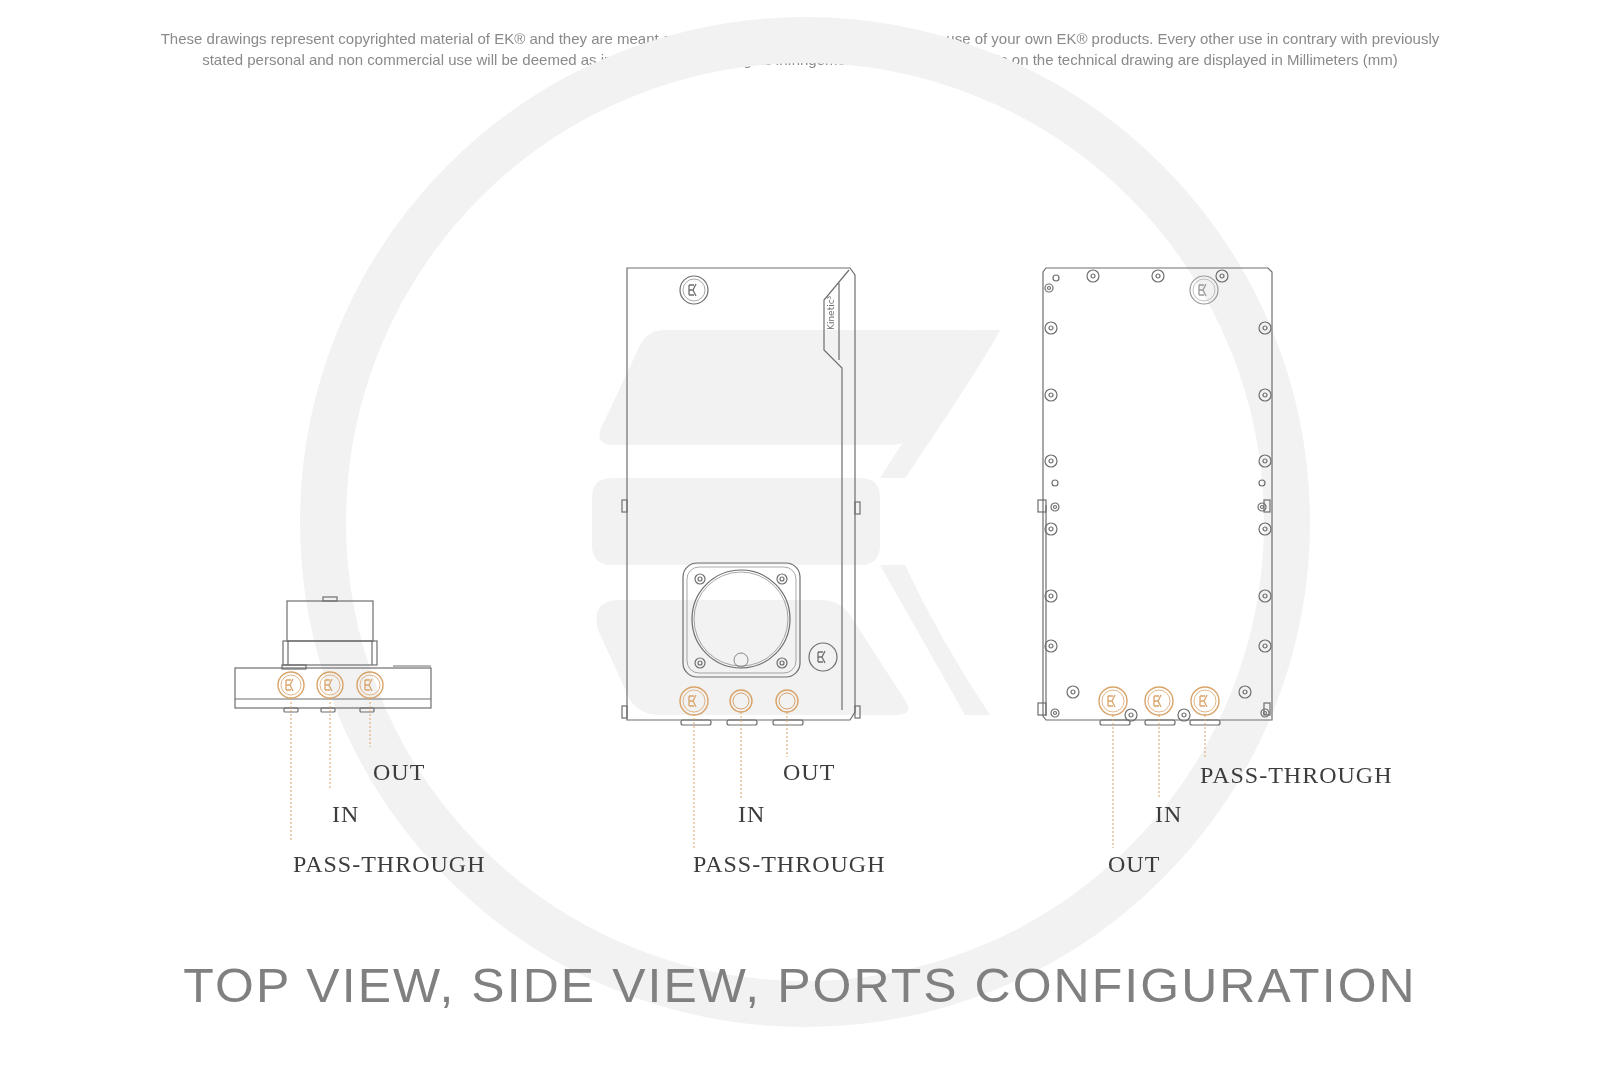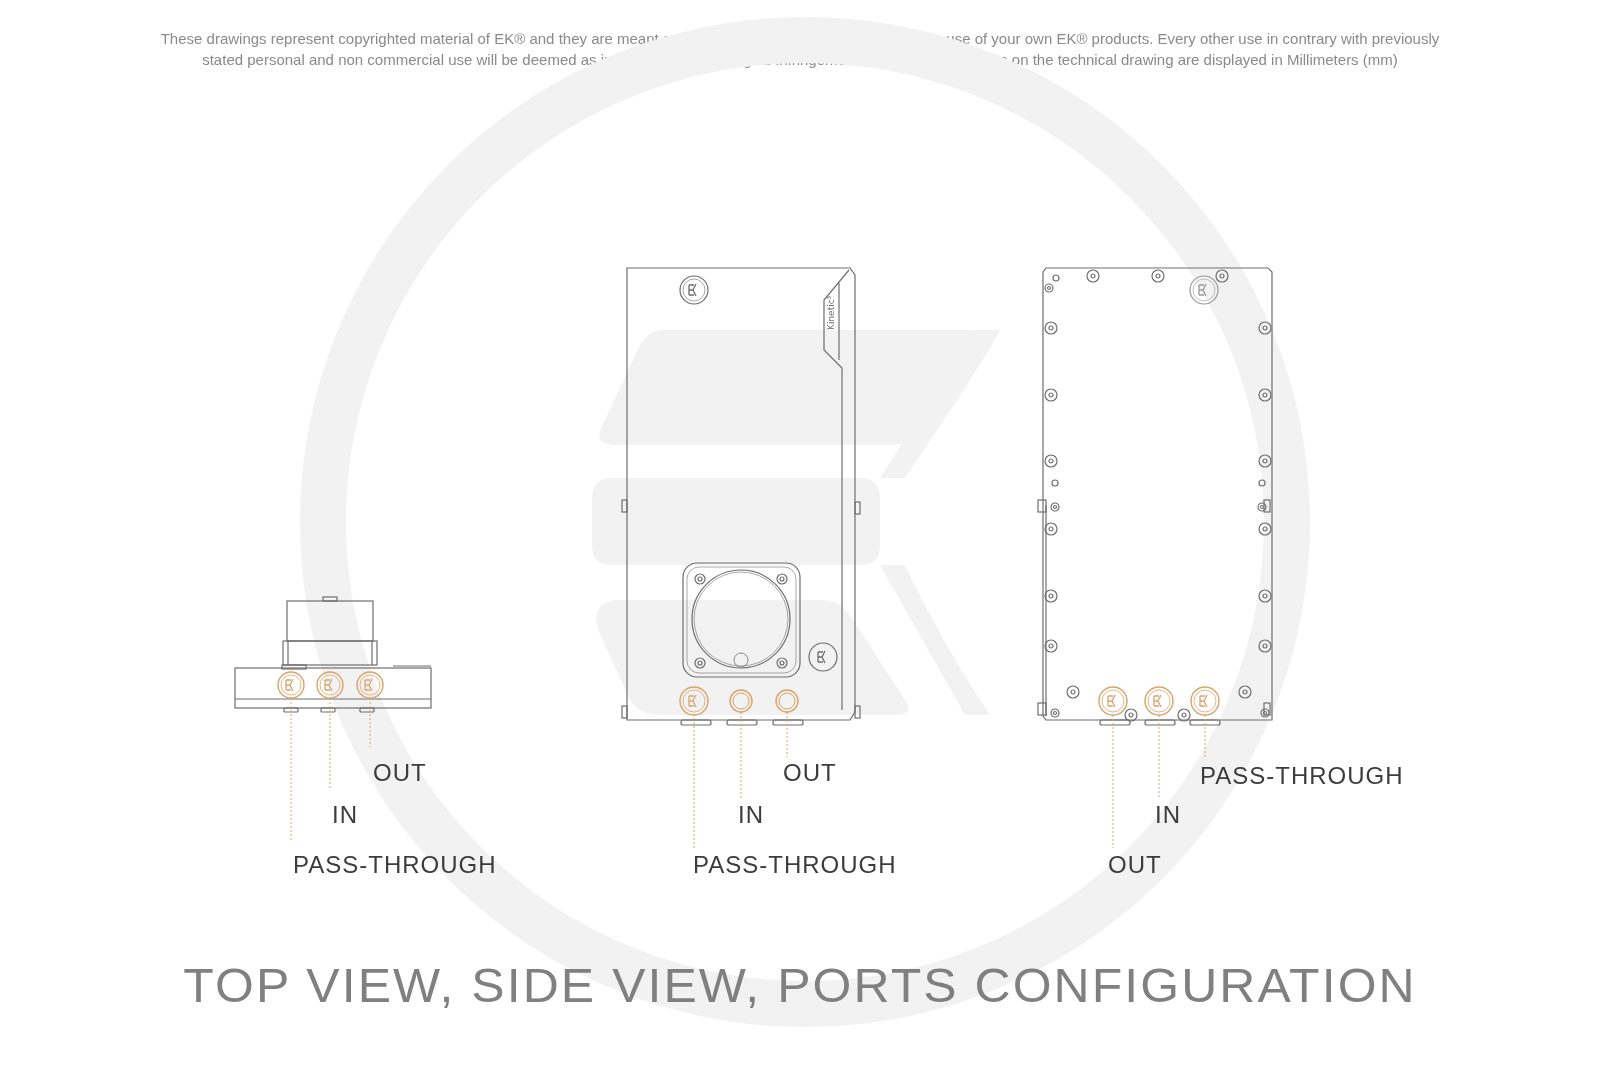--- a/index.html
+++ b/index.html
@@ -1,20 +1,20 @@
 <!DOCTYPE html>
 <html><head>
 <meta charset="utf-8">
 <style>
   html, body { margin:0; padding:0; background:#ffffff; }
   body { width:1600px; height:1067px; position:relative; overflow:hidden; font-family:"DejaVu Sans Condensed","DejaVu Sans", sans-serif; }
   .copyright { position:absolute; left:0; top:28px; width:1600px; text-align:center; color:#8a8a8a; font-size:15px; line-height:21px; letter-spacing:0px; font-family:"Liberation Sans Narrow","Liberation Sans", sans-serif; }
   .copyright div { white-space:nowrap; }
   svg.drawing { position:absolute; left:0; top:0; }
-  .label { position:absolute; color:#3c3c3c; font-size:24px; letter-spacing:1px; font-family:Liberation Sans, sans-serif; white-space:nowrap; }
+  .label { position:absolute; color:#3c3c3c; font-size:24px; letter-spacing:1px; font-family:Liberation Serif, serif; white-space:nowrap; }
   .title { position:absolute; left:0; top:958px; width:1600px; text-align:center; color:#808080; font-size:48px; letter-spacing:2px; font-family:"Liberation Sans Narrow","Liberation Sans", sans-serif; white-space:nowrap; transform:scaleX(1.04); }
 </style>
 </head>
 <body>
 
 <div class="copyright">
   <div>These drawings represent copyrighted material of EK® and they are meant only for your personal use, with regards to use of  your own EK® products. Every other use in contrary with previously</div>
   <div>stated personal and non commercial use will be deemed as intellectual property rights infringement.All the measurements on the technical drawing are displayed in Millimeters (mm)</div>
 </div>
 

